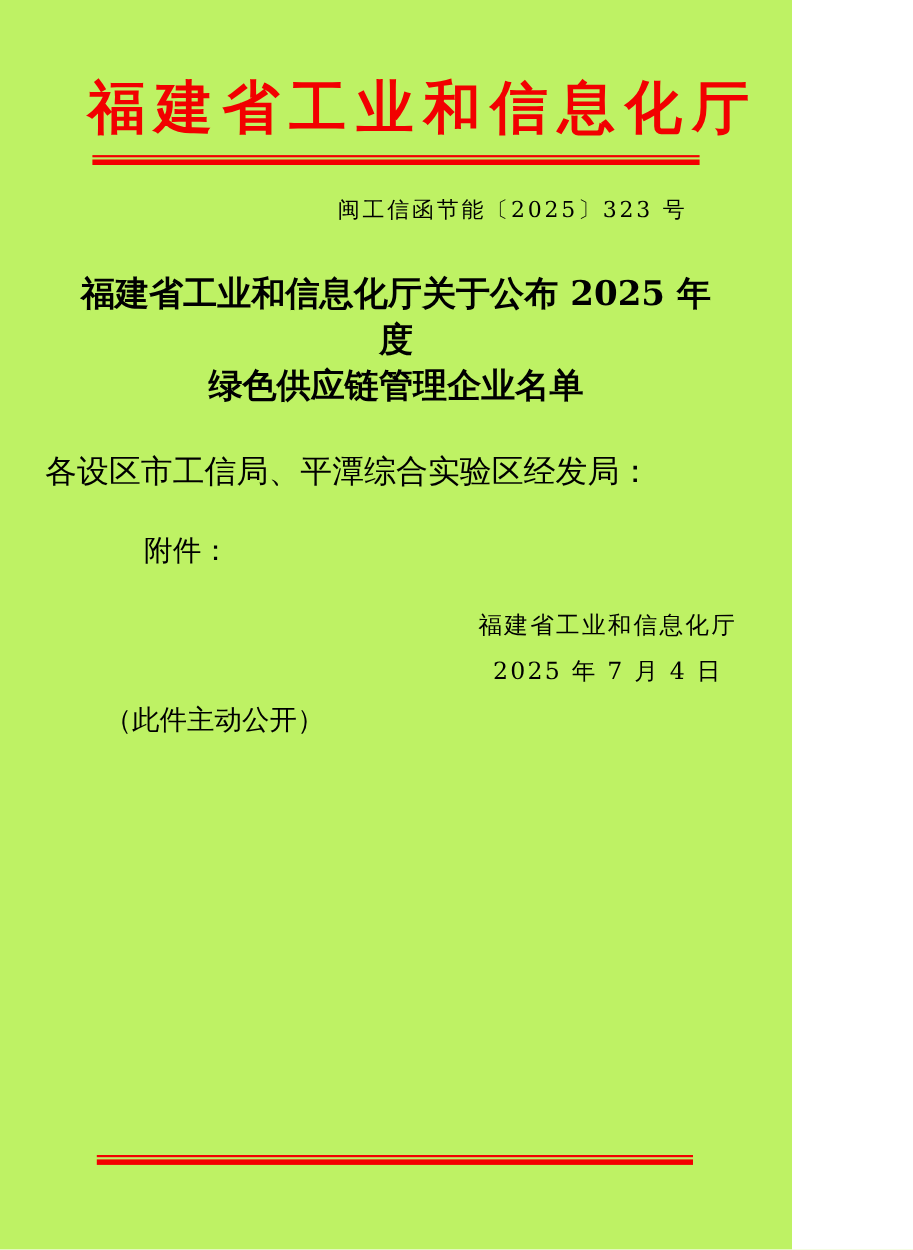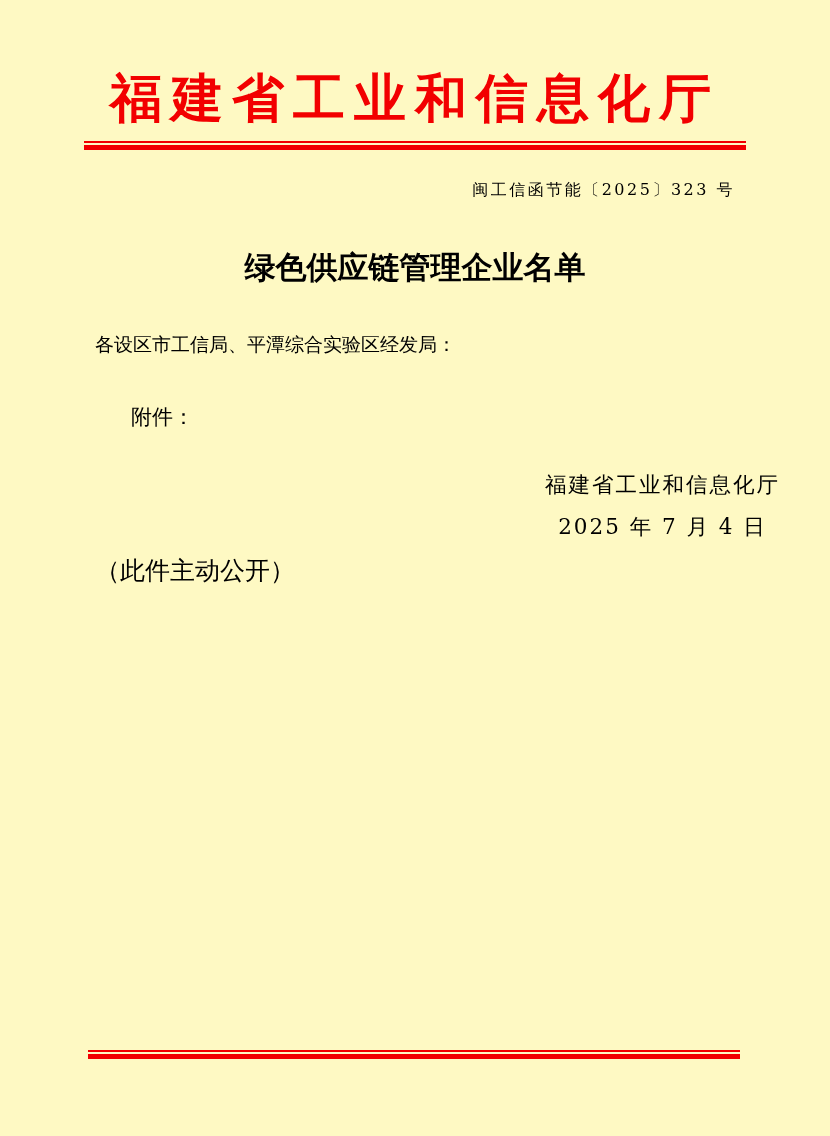--- a/index.html
+++ b/index.html
@@ -2,23 +2,23 @@
 <html><head>
 <meta charset="utf-8">
 <style>
   html, body {
     margin: 0;
     padding: 0;
     background: #ffffff;
   }
   .page {
     position: relative;
-    width: 830px;
+    width: 720px;
     height: 1136px;
-    background: #fef9c3;
+    background: #bef264;
     overflow: hidden;
     font-family: "DejaVu Serif", "Liberation Serif", serif;
     color: #000000;
   }
   .masthead {
     margin: 66px 80px 0 80px;
     text-align: center;
     color: #f20000;
     font-weight: bold;
     font-size: 52px;
@@ -29,45 +29,45 @@
   }
   .red-rule {
     margin: 11px 84px 0 84px;
     height: 2px;               
     border-top: 2px solid #f20000;
     border-bottom: 5px solid #f20000;
   }
   .doc-number {
     margin: 26px 95px 0 95px;
     text-align: right;
-    font-size: 16px;
+    font-size: 20px;
     line-height: 28px;
     letter-spacing: 2.5px;
   }
   .notice-title {
     margin: 42px 60px 0 60px;
     text-align: center;
     font-weight: bold;
     font-size: 31px;
     line-height: 42px;
   }
   .body-block {
-    margin: 38px 95px 0 95px;
-    font-size: 19px;
+    margin: 38px 95px 0 41px;
+    font-size: 29px;
     line-height: 37.6px;
     text-align: justify;
   }
   .paragraph {
     text-indent: 2em;
   }
   .attachments {
     display: flex;
     margin: 34px 95px 0 95px;
     padding-left: 36px;
-    font-size: 21px;
+    font-size: 26px;
     line-height: 38px;
   }
   .attach-label {
     flex: 0 0 auto;
     white-space: nowrap;
   }
   .attach-items {
     flex: 1 1 auto;
   }
   .sign-block {
@@ -98,20 +98,21 @@
 
 <div class="page">
 
   <div class="masthead">福建省工业和信息化厅</div>
 
   <div class="red-rule"></div>
 
   <div class="doc-number">闽工信函节能〔2025〕323 号</div>
 
   <div class="notice-title">
+    <div>福建省工业和信息化厅关于公布 2025 年度</div>
     <div>绿色供应链管理企业名单</div>
   </div>
 
   <div class="body-block">
     <div class="salutation">各设区市工信局、平潭综合实验区经发局：</div>
   </div>
 
   <div class="attachments">
     <div class="attach-label">附件：</div>
   </div>

